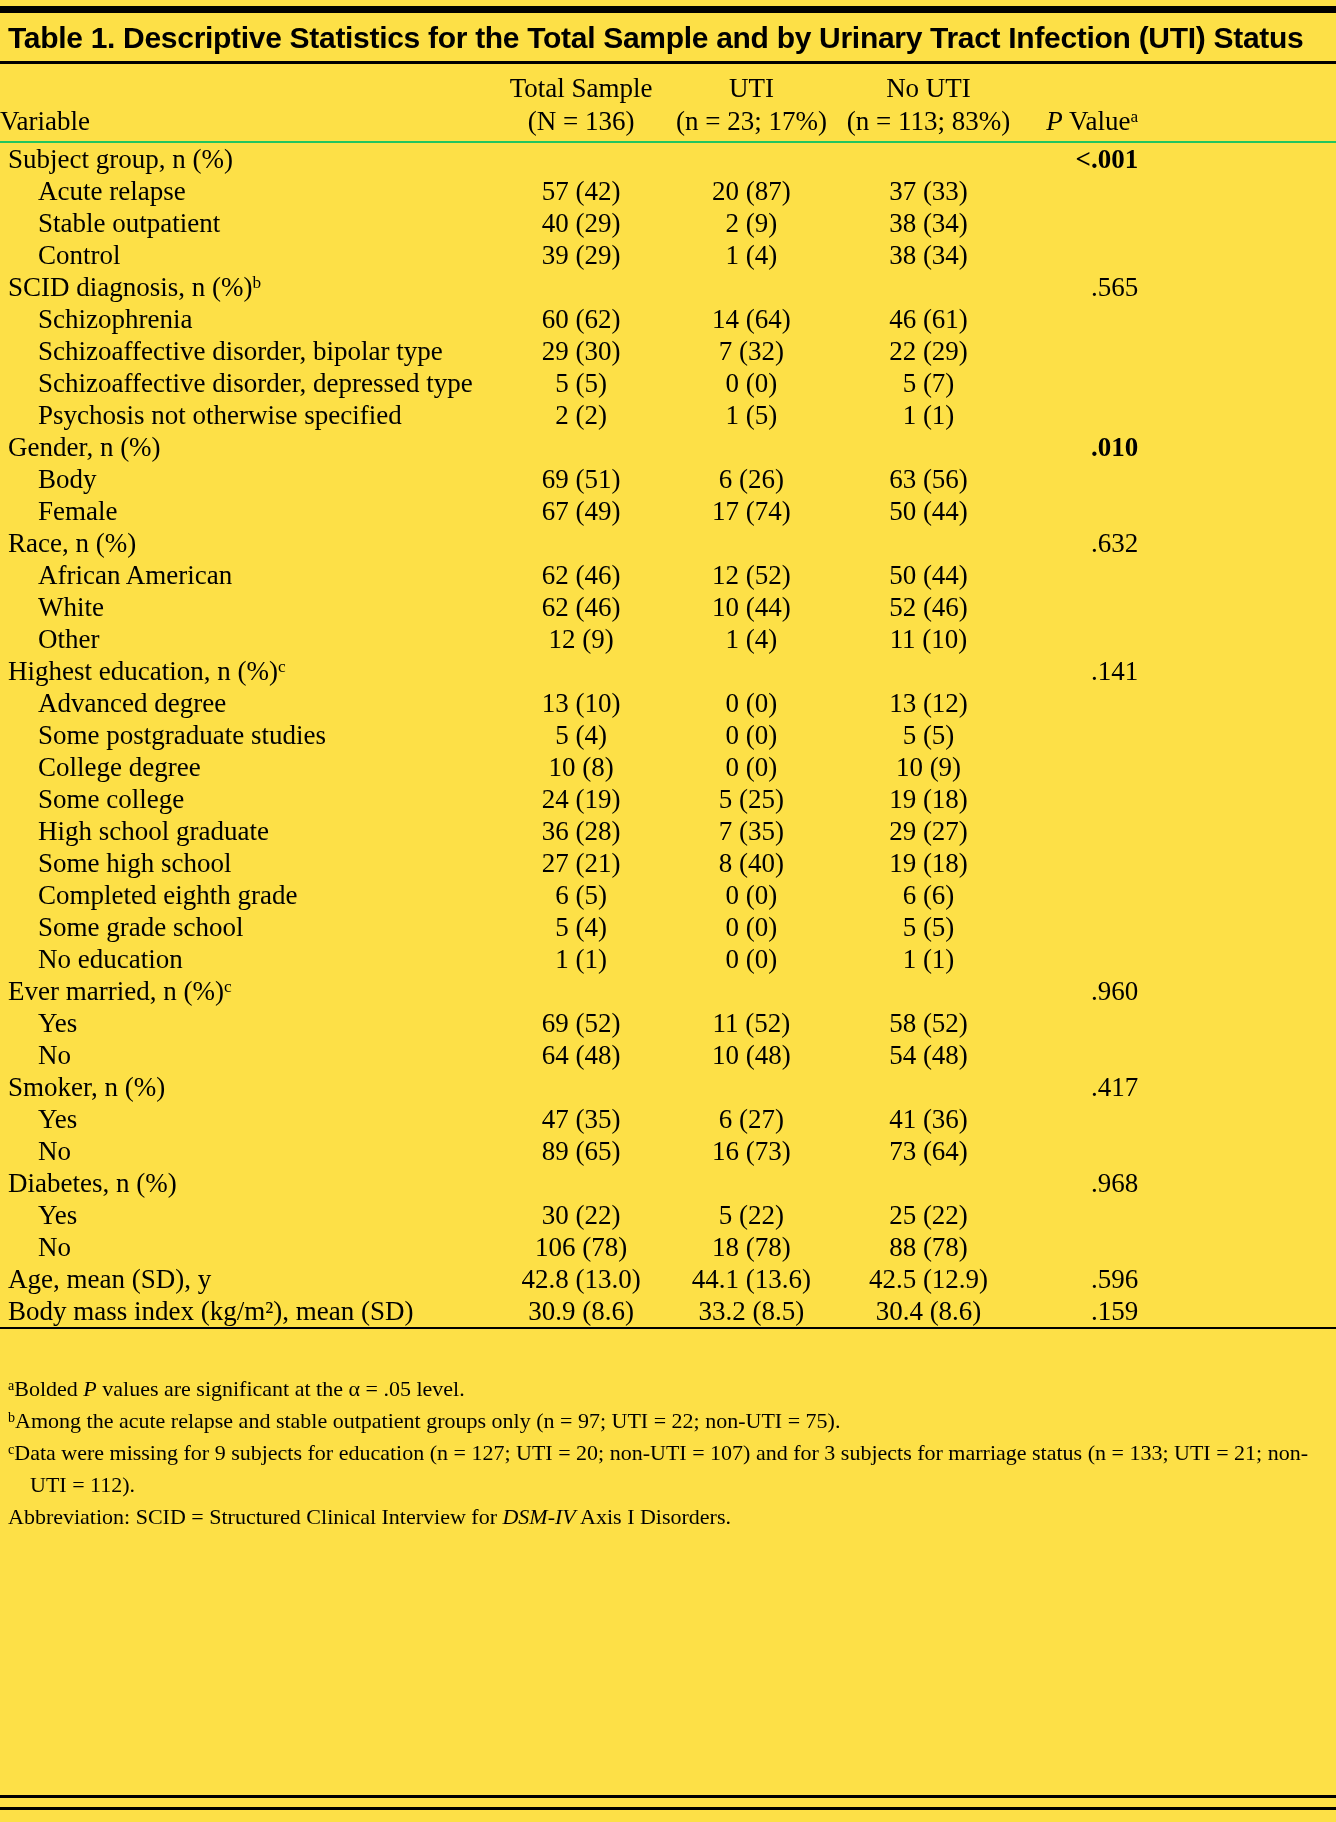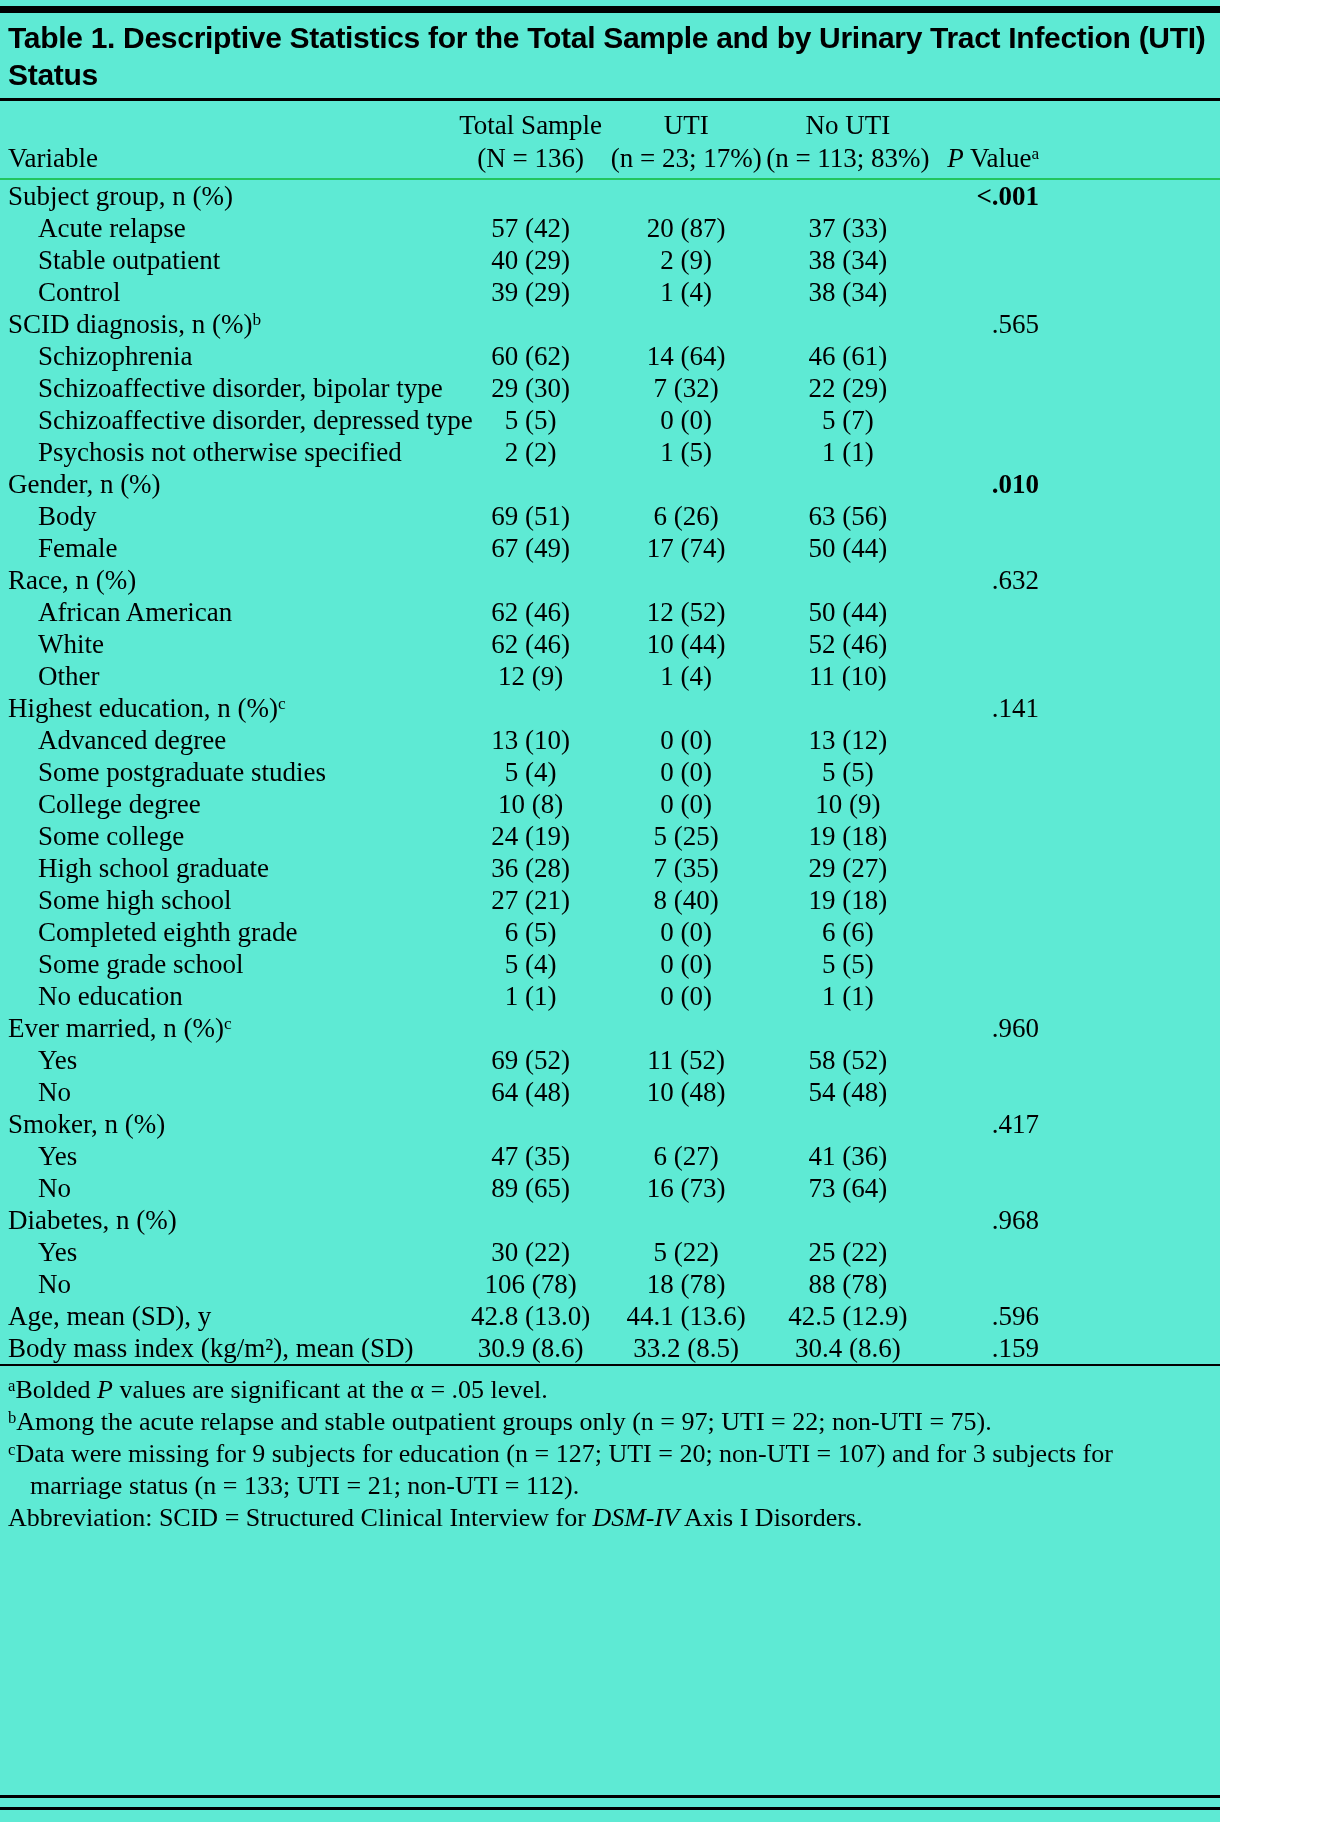--- a/index.html
+++ b/index.html
@@ -2,24 +2,24 @@
 <html><head>
 <meta charset="utf-8">
 <style>
   * { margin: 0; padding: 0; box-sizing: border-box; }
   html, body { background: #ffffff; }
   body {
     font-family: "Liberation Serif", "DejaVu Serif", serif;
     color: #000;
   }
   .page {
-    width: 1220px;
+    width: 1336px;
     height: 1822px;
     position: relative;
-    background: #5eead4;
+    background: #fde047;
     overflow: hidden;
   }
   .top-bar {
     height: 7px;
     background: #000;
     margin-top: 6px;
   }
   .title {
     font-family: "Liberation Sans", "DejaVu Sans", sans-serif;
     font-weight: bold;
@@ -44,21 +44,21 @@
   col.c-spacer { width: 14.5%; }
 
   thead th {
     font-weight: normal;
     vertical-align: bottom;
     text-align: center;
     line-height: 33px;
     padding: 8px 0 3px 0;
     border-bottom: 2px solid #22c55e;
   }
-  thead th.var-col { text-align: left; padding-left: 8px; }
+  thead th.var-col { text-align: left; }
   thead th.p-col   { text-align: right; padding-right: 4px; }
 
   tbody td {
     line-height: 32px;
     vertical-align: top;
     white-space: nowrap;
   }
   td.var-col { text-align: left; padding-left: 8px; }
   td.var-col.indent { padding-left: 38px; }
   td.num-col { text-align: center; }
@@ -69,23 +69,24 @@
   sup {
     font-size: 64%;
     vertical-align: baseline;
     position: relative;
     top: -0.45em;
     line-height: 0;
   }
   .italic { font-style: italic; }
 
   .footnotes {
-    font-size: 26px;
+    font-size: 22px;
     line-height: 32px;
     padding: 8px 10px 0 8px;
+    margin-top: 36px;
   }
   .footnote {
     padding-left: 22px;
     text-indent: -22px;
   }
   .bottom-rules {
     position: absolute;
     left: 0;
     right: 0;
     bottom: 12px;

